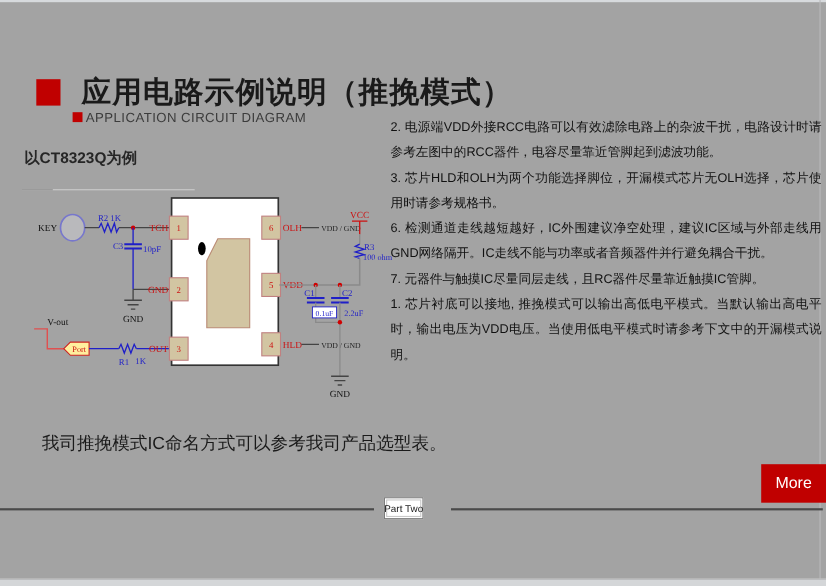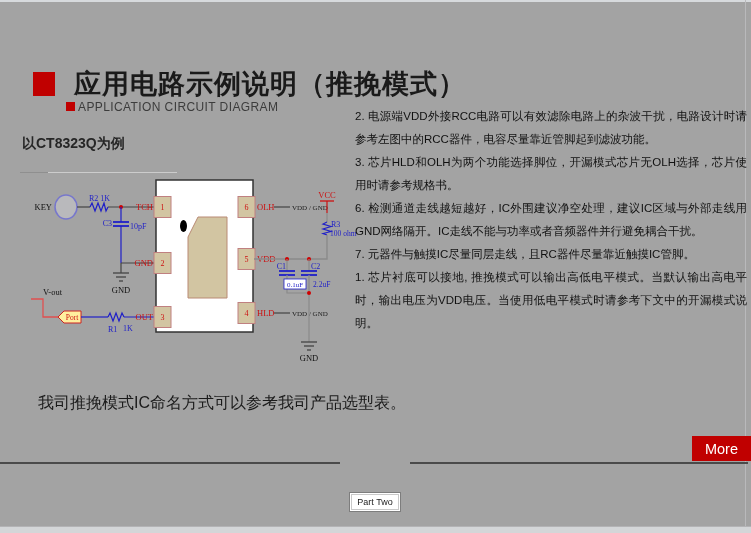--- a/index.html
+++ b/index.html
@@ -24,30 +24,30 @@
   .circuit-svg { position:absolute; left:0px; top:165px; }
 
   .notes { position:absolute; left:355px; top:105px; width:392px; text-align:justify; }
   .notes p { font-size:11.5px; line-height:23px; color:#111111; }
 
   .bottom-text { position:absolute; left:22px; top:393px; font-size:16px; color:#1a1a1a; white-space:nowrap;margin-left:16px; }
 
   .footer-line-left { position:absolute; left:0; top:462px; width:340px; height:2px; background:#4a4a4a; }
   .footer-line-right { position:absolute; left:410px; top:462px; width:338px; height:2px; background:#4a4a4a; }
   .part-badge {
-    position:absolute; left:349px; top:452px; width:52px; height:20px;
-    background:#ffffff; border:1px solid #7d7d7d; padding:1px;margin-top:40px;
+    position:absolute; left:349px; top:452px; width:36px; height:20px;
+    background:#ffffff; border:1px solid #7d7d7d; padding:1px;
   }
   .part-badge-inner {
     width:100%; height:100%; border:1px solid #c9c9c9;
     display:flex; align-items:center; justify-content:center;
     font-size:9px; color:#222222; white-space:nowrap;
   }
   .more-button {
-    position:absolute; left:692px; top:436px; width:59px; height:25px;
+    position:absolute; left:692px; top:422px; width:59px; height:35px;
     background:#c00000; color:#ffffff; font-size:14.5px;
     display:flex; align-items:center; justify-content:center;
     cursor:pointer; border:none;
   }
   .cir-serif { font-family:"Liberation Serif", serif; }
 </style>
 </head>
 <body>
 
 <div class="page">

